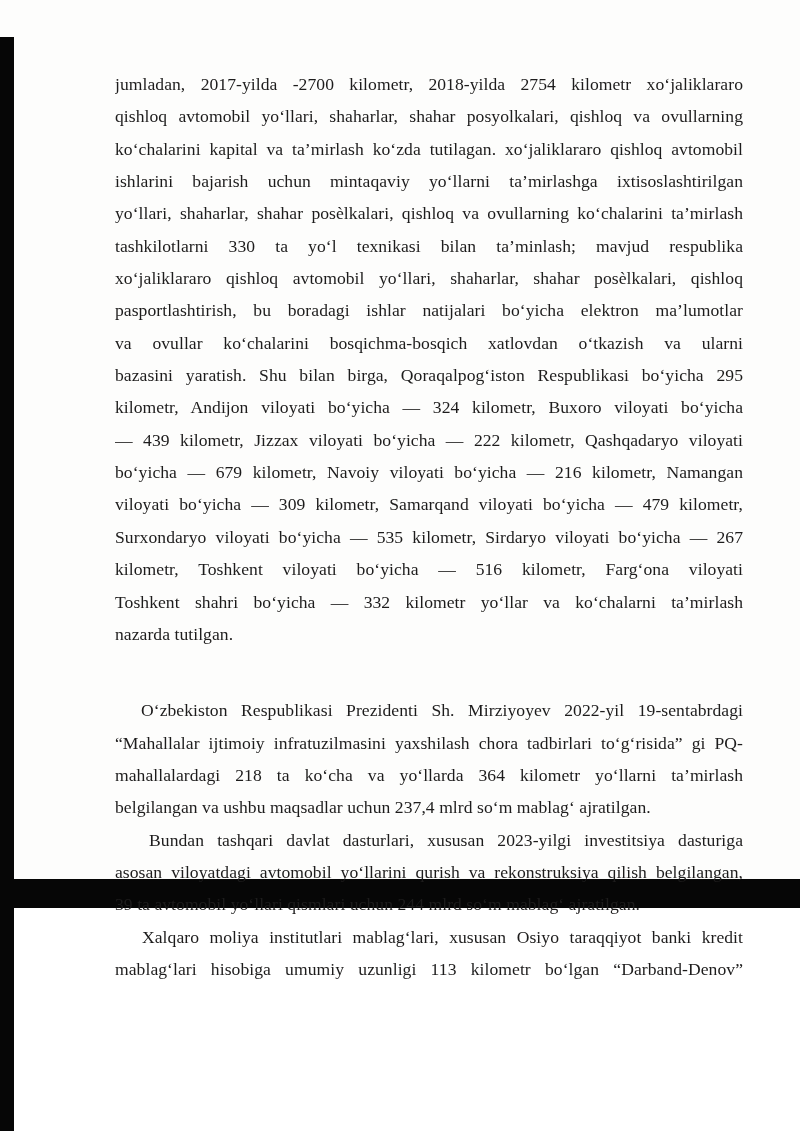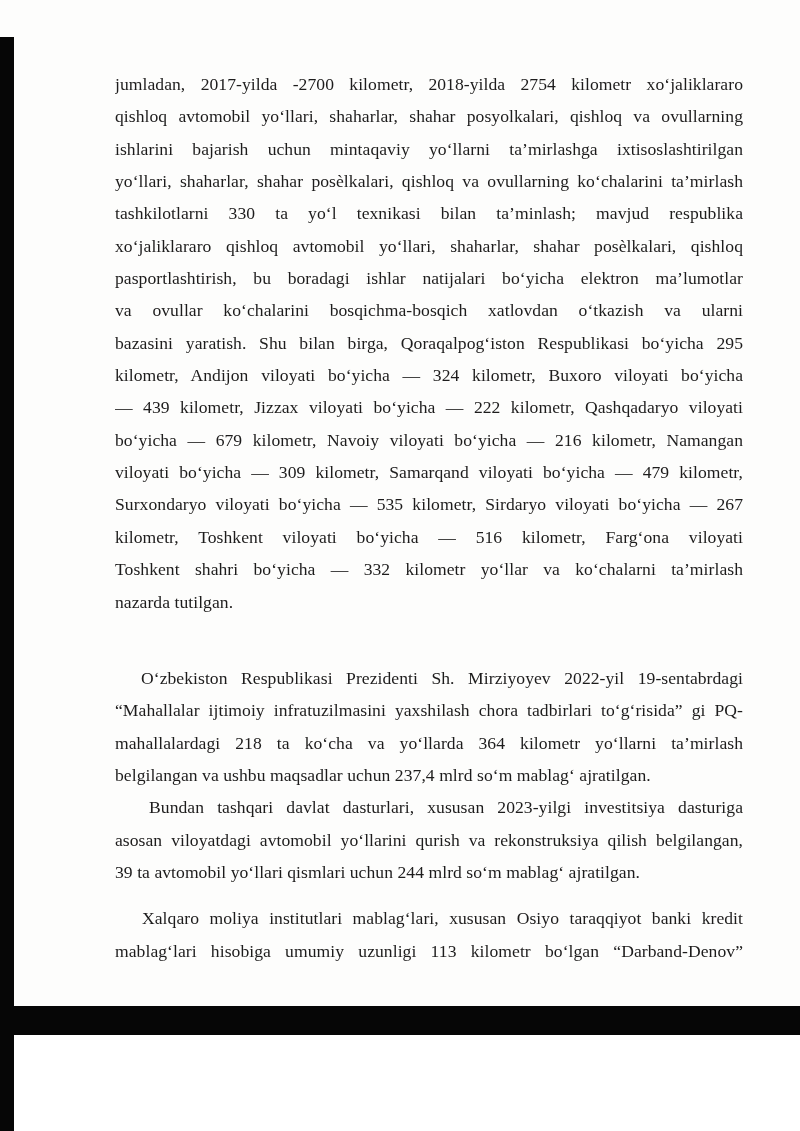--- a/index.html
+++ b/index.html
@@ -6,21 +6,21 @@
     margin: 0;
     padding: 0;
     width: 800px;
     height: 1131px;
     overflow: hidden;
     background: #ffffff;
   }
   .page {
     position: relative;
     width: 800px;
-    height: 1035px;
+    height: 908px;
     background: #fdfdfc;
     font-family: "Liberation Serif", "DejaVu Serif", serif;
   }
   .scan-bar {
     position: absolute;
     background: #060606;
   }
   .scan-left {
     left: 0;
     top: 37px;
@@ -60,20 +60,21 @@
 </head>
 <body>
 
 <div class="page" style="background: rgb(253, 253, 252);">
   <div class="scan-bar scan-left" style="background: rgb(6, 6, 6);"></div>
   <div class="scan-bar scan-bottom" style="background: rgb(6, 6, 6);"></div>
   <div class="text-block" style="color: rgb(29, 28, 28);">
       <div class="paragraph">
         <div class="line">jumladan, 2017-yilda -2700 kilometr, 2018-yilda 2754 kilometr xo‘jaliklararo</div>
         <div class="line">qishloq avtomobil yo‘llari, shaharlar, shahar posyolkalari, qishloq va ovullarning</div>
+        <div class="line">ko‘chalarini kapital va ta’mirlash ko‘zda tutilagan. xo‘jaliklararo qishloq avtomobil</div>
         <div class="line">ishlarini bajarish uchun mintaqaviy yo‘llarni ta’mirlashga ixtisoslashtirilgan</div>
         <div class="line">yo‘llari, shaharlar, shahar posèlkalari, qishloq va ovullarning ko‘chalarini ta’mirlash</div>
         <div class="line">tashkilotlarni 330 ta yo‘l texnikasi bilan ta’minlash; mavjud respublika</div>
         <div class="line">xo‘jaliklararo qishloq avtomobil yo‘llari, shaharlar, shahar posèlkalari, qishloq</div>
         <div class="line">pasportlashtirish, bu boradagi ishlar natijalari bo‘yicha elektron ma’lumotlar</div>
         <div class="line">va ovullar ko‘chalarini bosqichma-bosqich xatlovdan o‘tkazish va ularni</div>
         <div class="line">bazasini yaratish. Shu bilan birga, Qoraqalpog‘iston Respublikasi bo‘yicha 295</div>
         <div class="line">kilometr, Andijon viloyati bo‘yicha — 324 kilometr, Buxoro viloyati bo‘yicha</div>
         <div class="line">— 439 kilometr, Jizzax viloyati bo‘yicha — 222 kilometr, Qashqadaryo viloyati</div>
         <div class="line">bo‘yicha — 679 kilometr, Navoiy viloyati bo‘yicha — 216 kilometr, Namangan</div>
@@ -88,17 +89,17 @@
         <div class="line">“Mahallalar ijtimoiy infratuzilmasini yaxshilash chora tadbirlari to‘g‘risida” gi PQ-</div>
         <div class="line">mahallalardagi 218 ta ko‘cha va yo‘llarda 364 kilometr yo‘llarni ta’mirlash</div>
         <div class="line last">belgilangan va ushbu maqsadlar uchun 237,4 mlrd so‘m mablag‘ ajratilgan.</div>
       </div>
       <div class="paragraph">
         <div class="line" style="padding-left: 34px;">Bundan tashqari davlat dasturlari, xususan 2023-yilgi investitsiya dasturiga</div>
         <div class="line">asosan viloyatdagi avtomobil yo‘llarini qurish va rekonstruksiya qilish belgilangan,</div>
         <div class="line last">39 ta avtomobil yo‘llari qismlari uchun 244 mlrd so‘m mablag‘ ajratilgan.</div>
       </div>
       <div class="paragraph">
-        <div class="line" style="padding-left: 27px; margin-top: 14px;">Xalqaro moliya institutlari mablag‘lari, xususan Osiyo taraqqiyot banki kredit</div>
+        <div class="line" style="padding-left: 27px;">Xalqaro moliya institutlari mablag‘lari, xususan Osiyo taraqqiyot banki kredit</div>
         <div class="line">mablag‘lari hisobiga umumiy uzunligi 113 kilometr bo‘lgan “Darband-Denov”</div>
       </div>
     </div>
 </div>
 
 </body></html>

